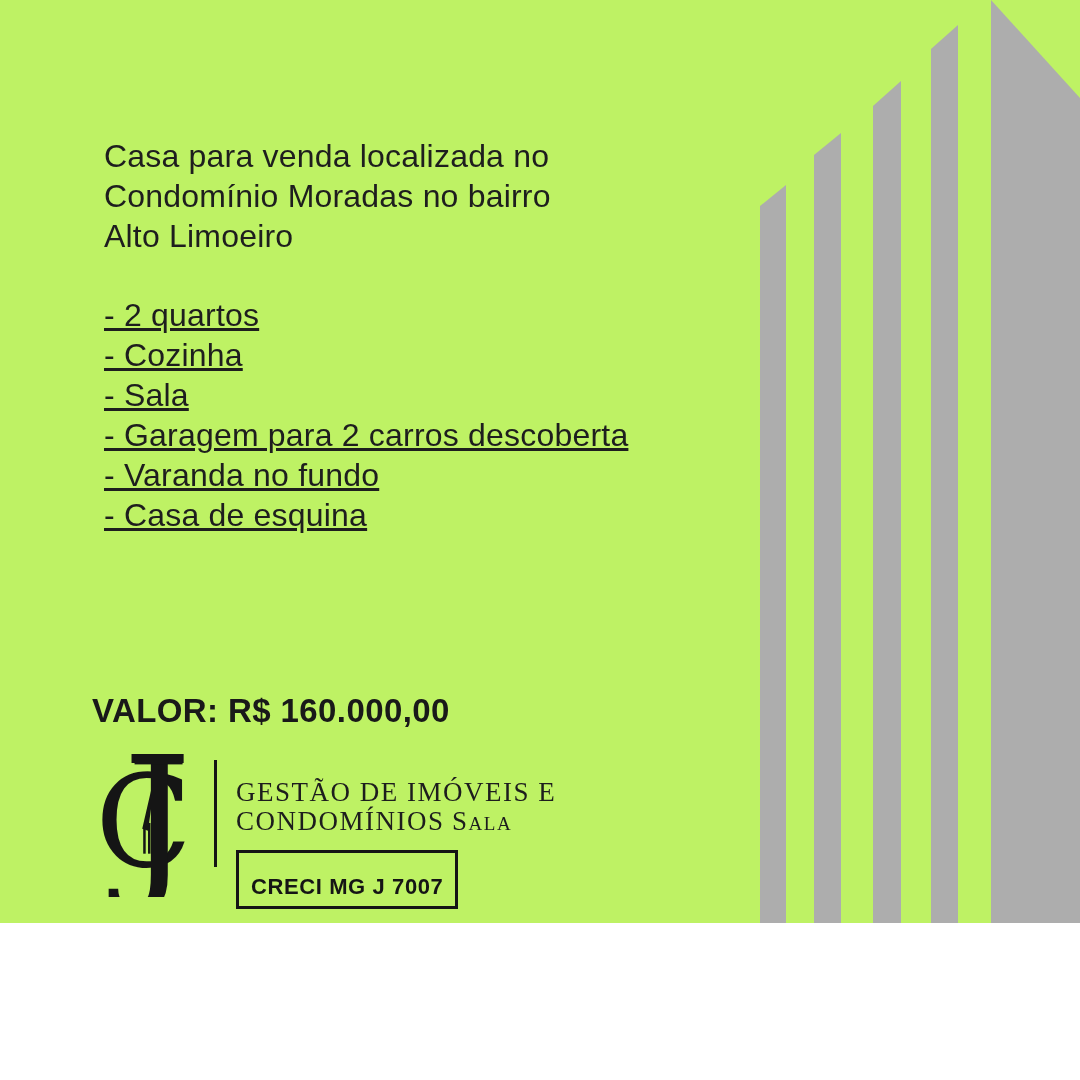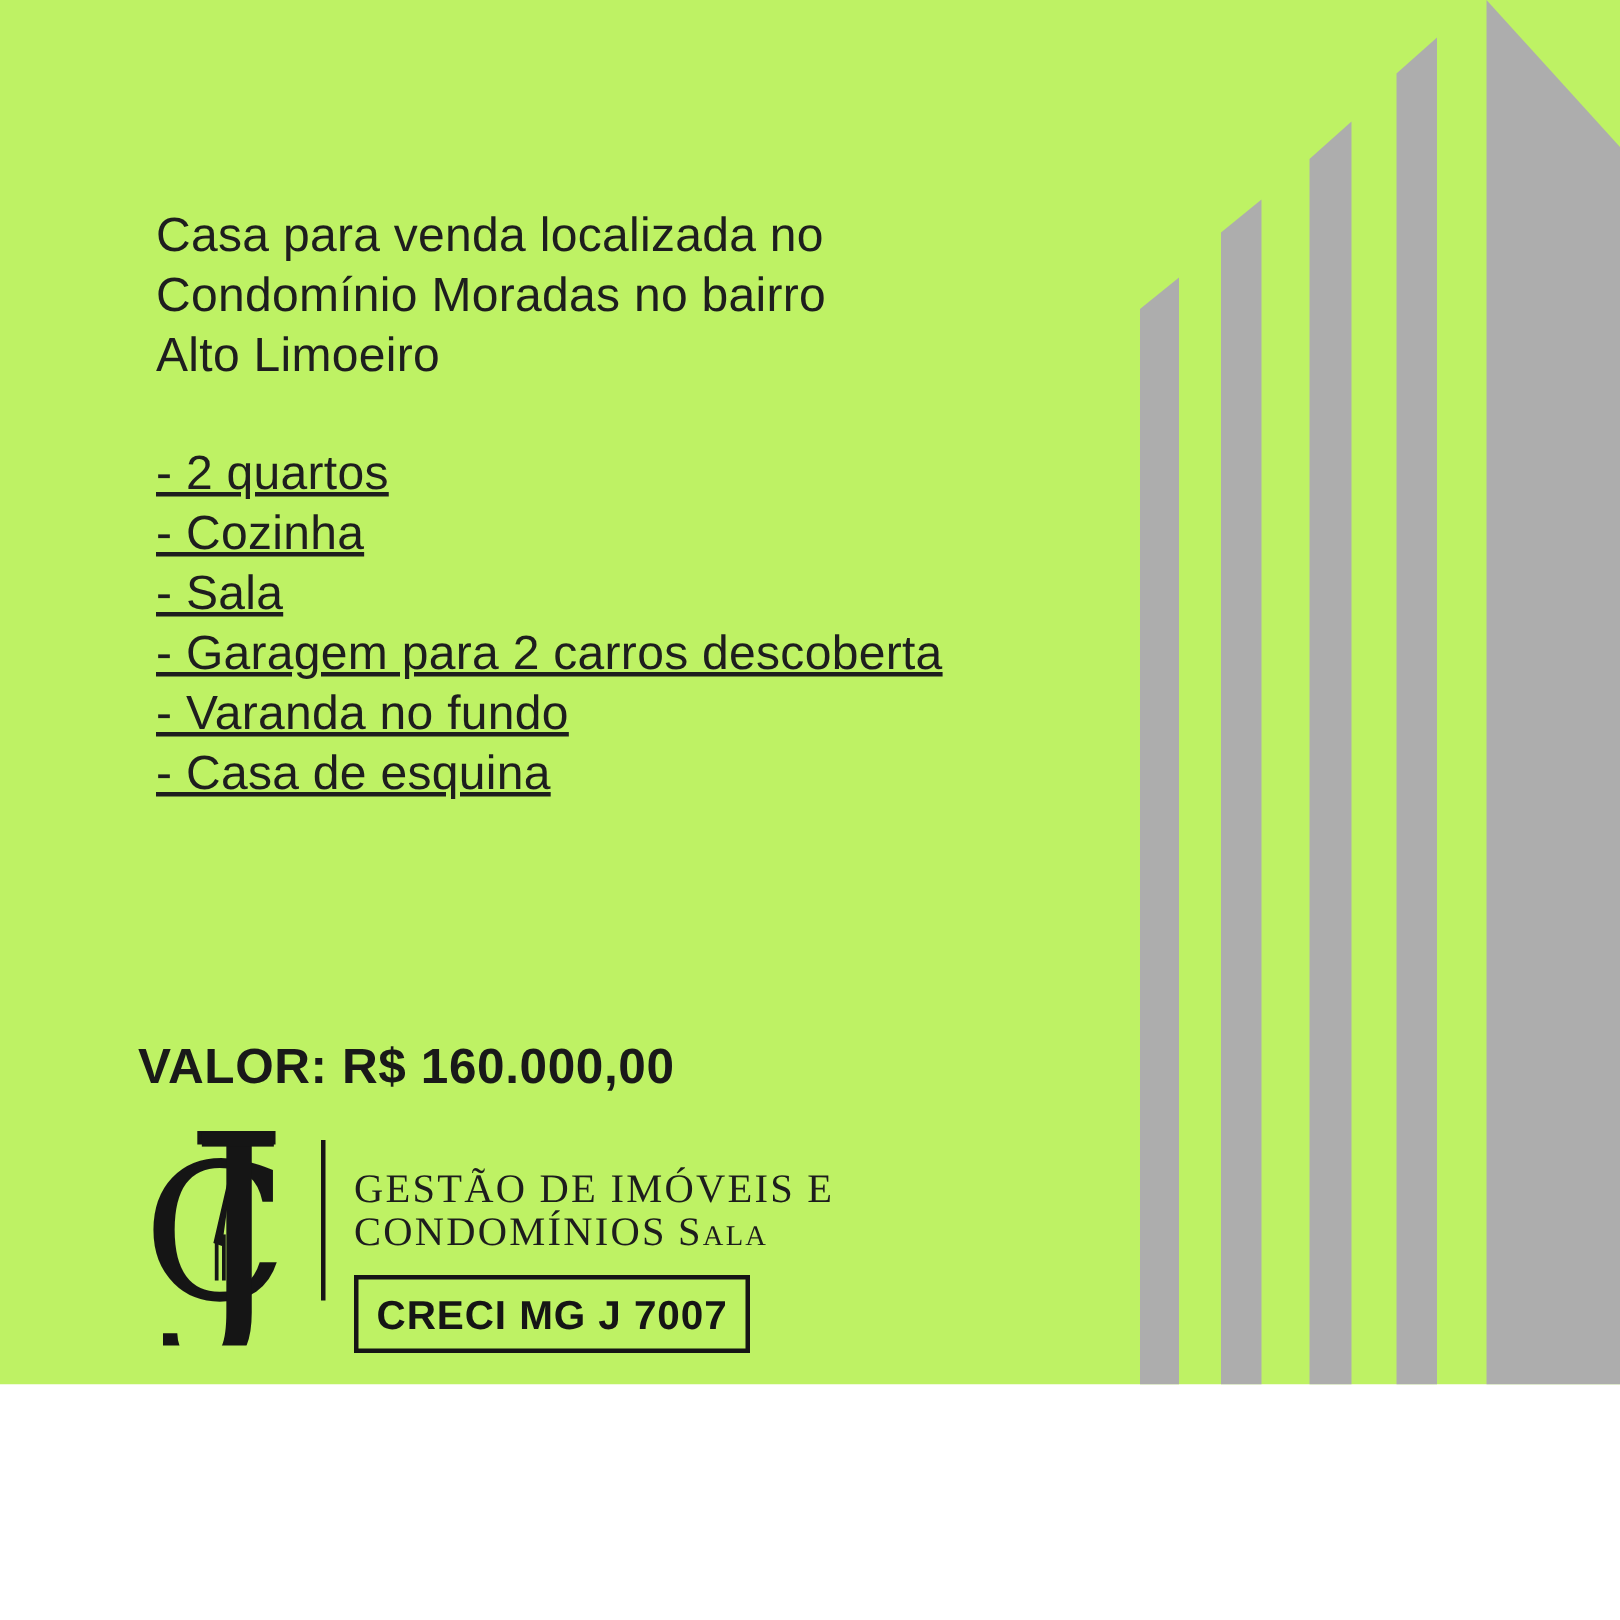--- a/index.html
+++ b/index.html
@@ -78,22 +78,22 @@
     line-height: 29px;
     letter-spacing: 1.5px;
     color: #1d1d1d;
     white-space: nowrap;
   }
   .ltda { font-variant: small-caps; margin-left: 0.28em; }
   .creci-box {
     display: inline-block;
     margin-top: 14px;
     border: 3px solid #151515;
-    padding: 9px 12px 6px 12px;
-    font-size: 27px;
+    padding: 21px 12px 6px 12px;
+    font-size: 22px;
     font-weight: 700;
     letter-spacing: 0.6px;
     color: #151515;
     white-space: nowrap;
   }
 
   
   .footer {
     position: absolute;
     left: 0; top: 947px;

